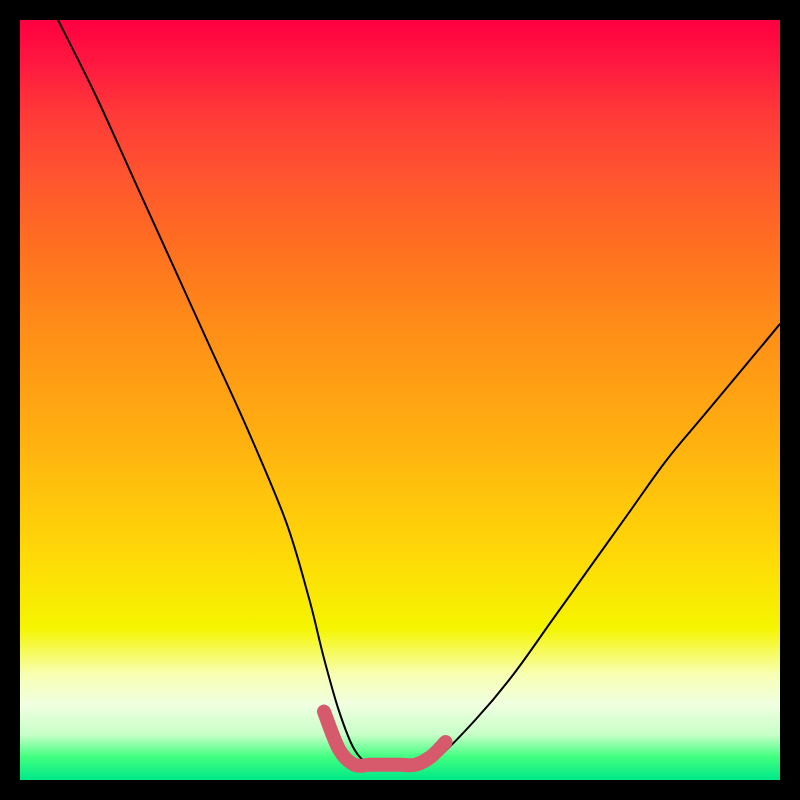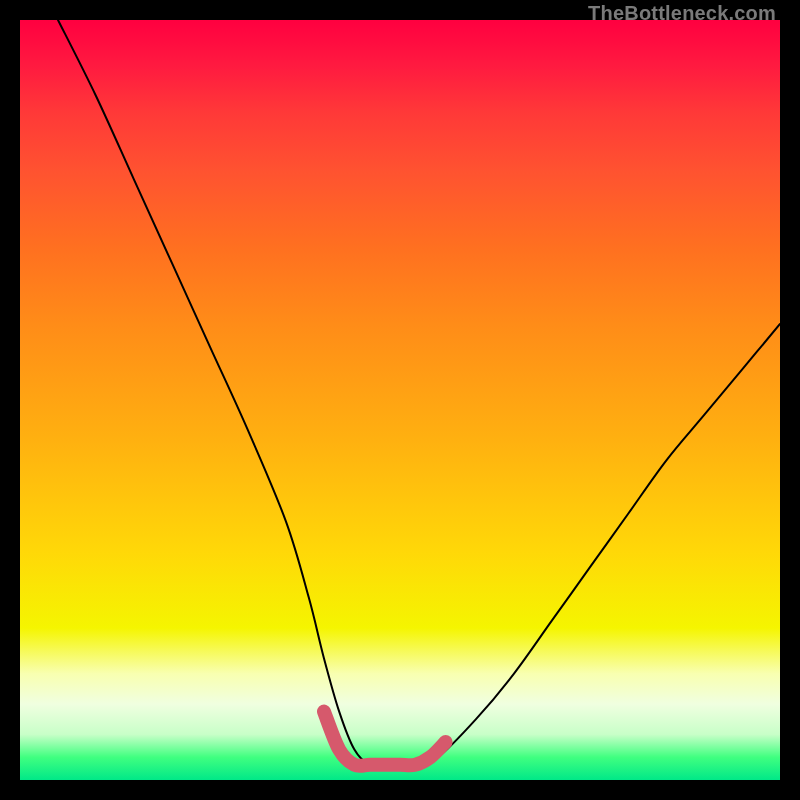--- a/index.html
+++ b/index.html
@@ -46,20 +46,19 @@
   svg.curves {
     position: absolute;
     left: 0; top: 0;
     width: 100%; height: 100%;
   }
 </style>
 </head>
 <body>
 
 <div class="frame">
-  <div class="watermark">TheBottleneck.com</div>
   <div class="plot-area">
     <svg class="curves" viewBox="0 0 760 760" preserveAspectRatio="none">
       <path fill="none" stroke="#000000" stroke-width="2" stroke-linecap="round" d="M 38,0 C 44.333333333333336,12.666666666666666 63.333333333333336,49.39999999999999 76,76 C 88.66666666666667,102.60000000000001 101.33333333333333,131.73333333333338 114,159.60000000000002 C 126.66666666666667,187.46666666666667 139.33333333333334,215.33333333333326 152,243.19999999999993 C 164.66666666666666,271.0666666666666 177.33333333333334,298.93333333333334 190,326.8 C 202.66666666666666,354.6666666666667 215.33333333333334,381.26666666666665 228,410.4 C 240.66666666666666,439.5333333333333 255.86666666666667,473.7333333333333 266,501.59999999999997 C 276.1333333333333,529.4666666666667 282.4666666666667,554.8000000000001 288.8,577.6 C 295.1333333333333,600.4 298.93333333333334,619.4 304,638.4 C 309.06666666666666,657.4 314.1333333333333,676.4 319.2,691.6 C 324.26666666666665,706.8000000000001 329.3333333333333,720.7333333333333 334.4,729.6 C 339.46666666666664,738.4666666666667 344.53333333333336,742.2666666666667 349.6,744.8 C 354.6666666666667,747.3333333333333 359.73333333333335,744.8 364.8,744.8 C 369.8666666666667,744.8 374.93333333333334,744.8 380,744.8 C 385.06666666666666,744.8 388.8666666666667,746.0666666666666 395.2,744.8 C 401.5333333333333,743.5333333333333 407.86666666666673,744.8000000000001 418.00000000000006,737.2 C 428.1333333333334,729.6 443.33333333333337,713.1333333333334 456,699.2 C 468.66666666666663,685.2666666666667 481.3333333333333,670.0666666666667 494,653.6 C 506.6666666666667,637.1333333333333 519.3333333333334,618.1333333333333 532,600.4 C 544.6666666666666,582.6666666666666 557.3333333333334,564.9333333333334 570,547.2 C 582.6666666666666,529.4666666666667 595.3333333333334,511.73333333333335 608,494 C 620.6666666666666,476.26666666666665 633.3333333333334,457.26666666666665 646,440.8 C 658.6666666666666,424.33333333333337 671.3333333333334,410.4 684,395.2 C 696.6666666666666,380 709.3333333333334,364.79999999999995 722,349.59999999999997 C 734.6666666666666,334.4 753.6666666666666,311.6 760,304" id="mainpath"></path>
       <path fill="none" stroke="#d6596c" stroke-width="14" stroke-linecap="round" stroke-linejoin="round" d="M 304,691.6 C 306.5333333333333,697.9333333333334 314.1333333333333,720.7333333333333 319.2,729.6 C 324.26666666666665,738.4666666666667 329.3333333333333,742.2666666666667 334.4,744.8 C 339.46666666666664,747.3333333333333 344.53333333333336,744.8 349.6,744.8 C 354.6666666666667,744.8 359.73333333333335,744.8 364.8,744.8 C 369.8666666666667,744.8 374.93333333333334,744.8 380,744.8 C 385.06666666666666,744.8 390.1333333333333,746.0666666666666 395.2,744.8 C 400.26666666666665,743.5333333333333 405.33333333333337,741 410.40000000000003,737.2 C 415.4666666666667,733.4000000000001 423.0666666666667,724.5333333333333 425.6,722" id="hlpath"></path>
     </svg>
   </div>
 </div>
 
 </body></html>

